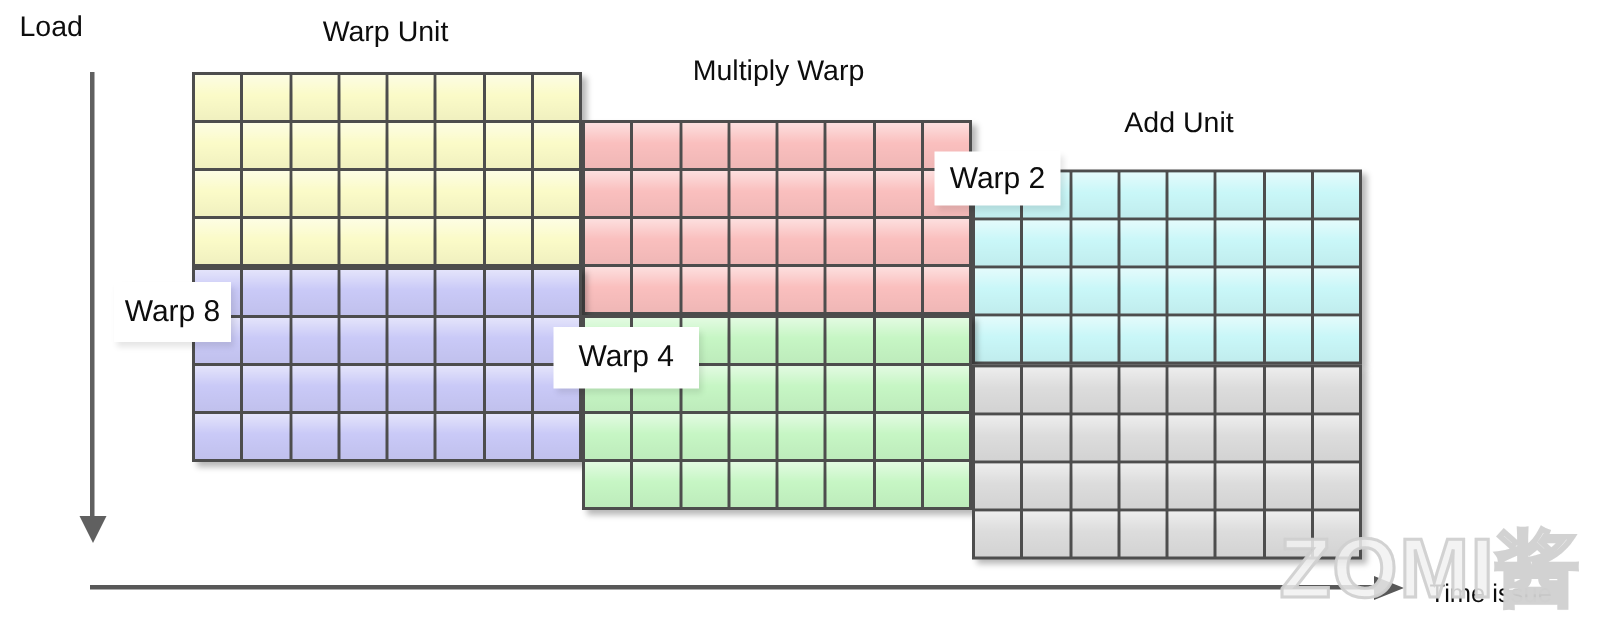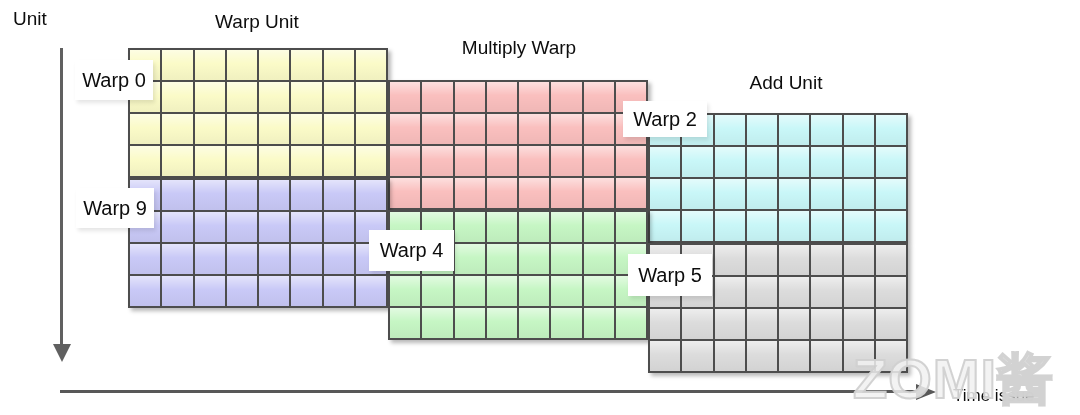--- a/index.html
+++ b/index.html
@@ -33,21 +33,21 @@
   .warp-label {
     position: absolute; z-index: 3; background: #ffffff;
     display: flex; align-items: center; justify-content: center;
     font-size: 20px; white-space: nowrap;
     box-shadow: 2px 3px 4px rgba(0,0,0,0.10);
   }
   #warp-label-0 { left:  75px; top:  60px; width: 78px; height: 40px; }
   #warp-label-1 { left: 370px; top:  60px; width: 80px; height: 40px; }
   #warp-label-2 { left: 623px; top: 101px; width: 84px; height: 36px; text-align: center; }
   #warp-label-3 { left:  76px; top: 188px; width: 78px; height: 40px; }
-  #warp-label-4 { left: 369px; top: 230px; width: 85px; height: 41px; }
+  #warp-label-4 { left: 369px; top: 218px; width: 97px; height: 41px; }
   #warp-label-5 { left: 628px; top: 254px; width: 84px; height: 42px; }
   
   #time-label { left: 13px; top: 8px; }
   .time-line {
     position: absolute; left: 60px; top: 48px; width: 3px; height: 296px;
     background: #606060;
   }
   .time-arrowhead {
     position: absolute; left: 53px; top: 344px; width: 0; height: 0;
     border-left: 9px solid transparent; border-right: 9px solid transparent;
@@ -75,21 +75,21 @@
   }
   #unit-title-0 { left: 257px; top: 11px; }
   #unit-title-1 { left: 519px; top: 37px; }
   #unit-title-2 { left: 786px; top: 72px; }
 </style>
 </head>
 <body>
 
 <div class="canvas">
 
-  <div class="axis-title" id="time-label">Unit</div>
+  <div class="axis-title" id="time-label">Load</div>
   <div class="time-line"></div>
   <div class="time-arrowhead"></div>
 
   <div class="unit-title" id="unit-title-0">Warp Unit</div>
   <div class="unit-title" id="unit-title-1">Multiply Warp</div>
   <div class="unit-title" id="unit-title-2">Add Unit</div>
 
   <div class="warp-grid" id="grid-0" style="background: rgb(77, 77, 77); grid-template-columns: repeat(8, 1fr); grid-template-rows: repeat(4, 1fr);">
       <div class="cell" style="background-color: rgb(251, 251, 200);"></div>
       <div class="cell" style="background-color: rgb(251, 251, 200);"></div>
@@ -288,25 +288,23 @@
       <div class="cell" style="background-color: rgb(220, 220, 220);"></div>
       <div class="cell" style="background-color: rgb(220, 220, 220);"></div>
       <div class="cell" style="background-color: rgb(220, 220, 220);"></div>
       <div class="cell" style="background-color: rgb(220, 220, 220);"></div>
       <div class="cell" style="background-color: rgb(220, 220, 220);"></div>
       <div class="cell" style="background-color: rgb(220, 220, 220);"></div>
       <div class="cell" style="background-color: rgb(220, 220, 220);"></div>
       <div class="cell" style="background-color: rgb(220, 220, 220);"></div>
     </div>
 
-  <div class="warp-label" id="warp-label-0">Warp 0</div>
   <div class="warp-label" id="warp-label-2">Warp 2</div>
-  <div class="warp-label" id="warp-label-3">Warp 9</div>
+  <div class="warp-label" id="warp-label-3">Warp 8</div>
   <div class="warp-label" id="warp-label-4">Warp 4</div>
-  <div class="warp-label" id="warp-label-5">Warp 5</div>
 
   <div class="issue-line"></div>
   <div class="issue-arrowhead"></div>
   <div class="axis-title" id="warp-issue-label">Time issue</div>
 
   <div class="watermark">ZOMI酱</div>
 
 </div>
 
 </body></html>

